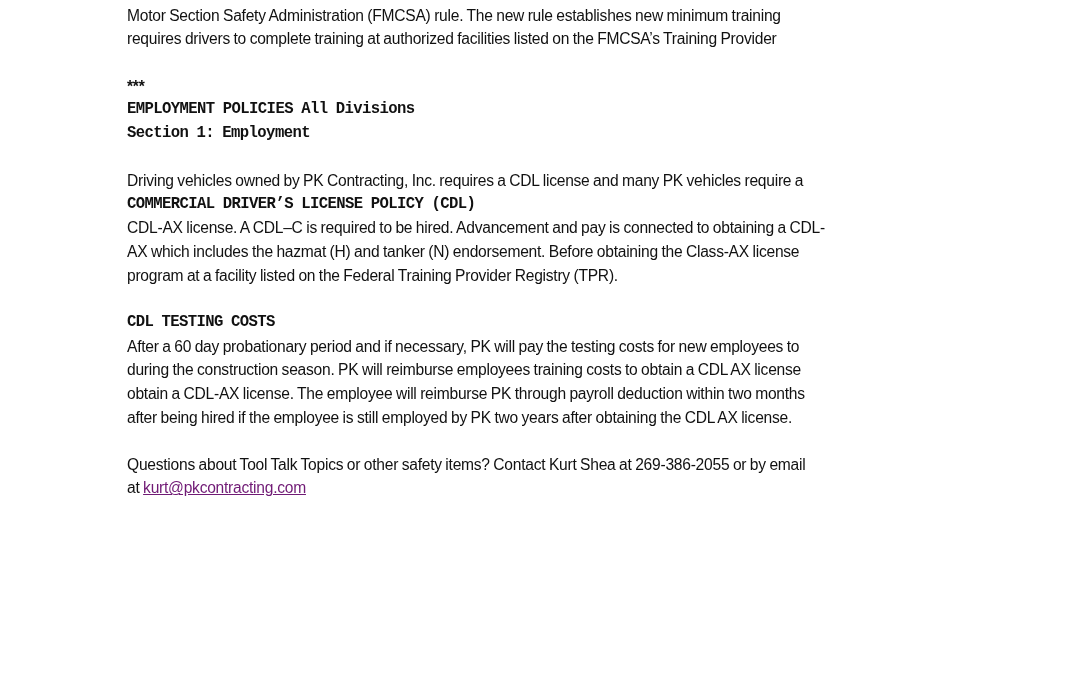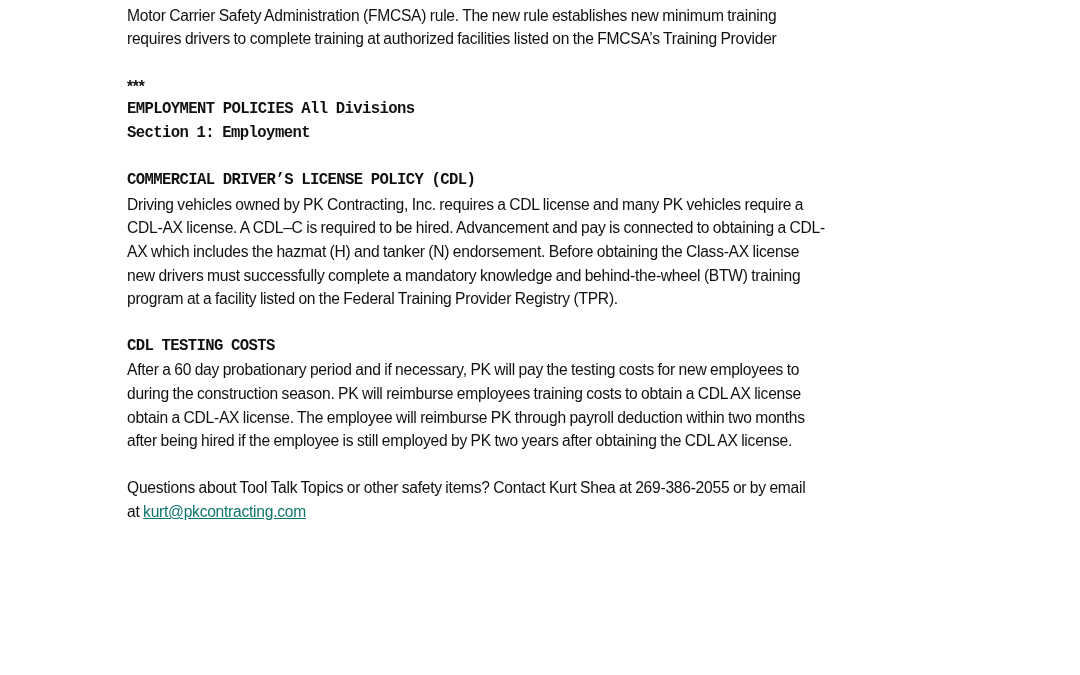--- a/index.html
+++ b/index.html
@@ -52,51 +52,50 @@
   }
 </style>
 </head>
 <body>
 
 <div class="page">
 
   <span class="line clipped"></span>
 
   <div>
-    <span class="line">Motor Carrier Safety Administration (FMCSA) rule. The new rule establishes new minimum training</span>
+    <span class="line">Motor Section Safety Administration (FMCSA) rule. The new rule establishes new minimum training</span>
     <span class="line">requires drivers to complete training at authorized facilities listed on the FMCSA’s Training Provider</span>
   </div>
 
   <span class="blank"></span>
 
   <span class="line bold">***</span>
   <span class="line heading">EMPLOYMENT POLICIES All Divisions</span>
   <span class="line heading">Section 1: Employment</span>
 
   <span class="blank"></span>
 
   <div>
+    <span class="line">Driving vehicles owned by PK Contracting, Inc. requires a CDL license and many PK vehicles require a</span>
     <span class="line heading">COMMERCIAL DRIVER’S LICENSE POLICY (CDL)</span>
-    <span class="line">Driving vehicles owned by PK Contracting, Inc. requires a CDL license and many PK vehicles require a</span>
     <span class="line">CDL-AX license. A CDL–C is required to be hired. Advancement and pay is connected to obtaining a CDL-</span>
     <span class="line">AX which includes the hazmat (H) and tanker (N) endorsement. Before obtaining the Class-AX license</span>
-    <span class="line">new drivers must successfully complete a mandatory knowledge and behind-the-wheel (BTW) training</span>
     <span class="line">program at a facility listed on the Federal Training Provider Registry (TPR).</span>
   </div>
 
   <span class="blank"></span>
 
   <div>
     <span class="line heading">CDL TESTING COSTS</span>
     <span class="line">After a 60 day probationary period and if necessary, PK will pay the testing costs for new employees to</span>
     <span class="line">during the construction season. PK will reimburse employees training costs to obtain a CDL AX license</span>
     <span class="line">obtain a CDL-AX license. The employee will reimburse PK through payroll deduction within two months</span>
     <span class="line">after being hired if the employee is still employed by PK two years after obtaining the CDL AX license.</span>
   </div>
 
   <span class="blank"></span>
 
   <div>
     <span class="line">Questions about Tool Talk Topics or other safety items? Contact Kurt Shea at 269-386-2055 or by email</span>
-    <span class="line"><span style="white-space: pre;">at </span><a class="link" style="color: #0f766e;">kurt@pkcontracting.com</a></span>
+    <span class="line"><span style="white-space: pre;">at </span><a class="link" style="color: #701a75;">kurt@pkcontracting.com</a></span>
   </div>
 
 </div>
 
 </body></html>

